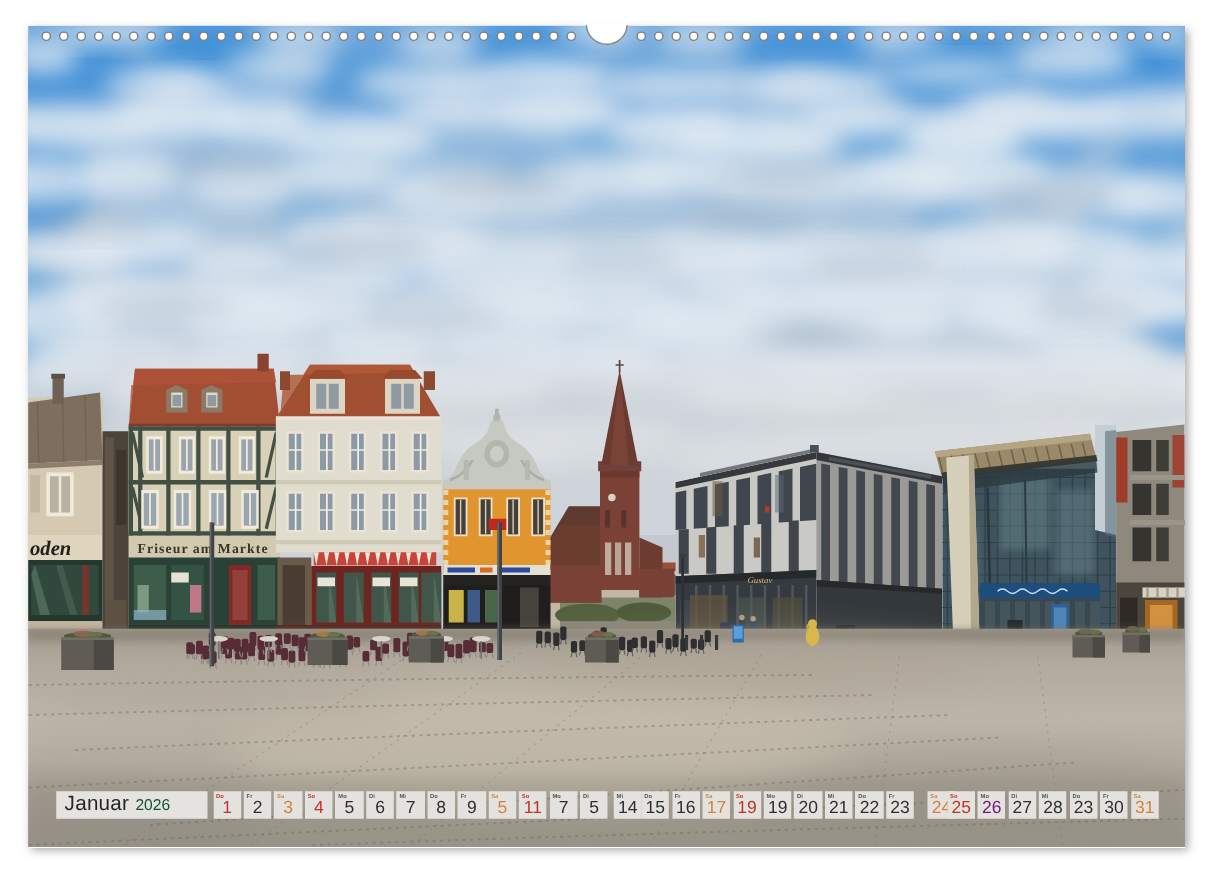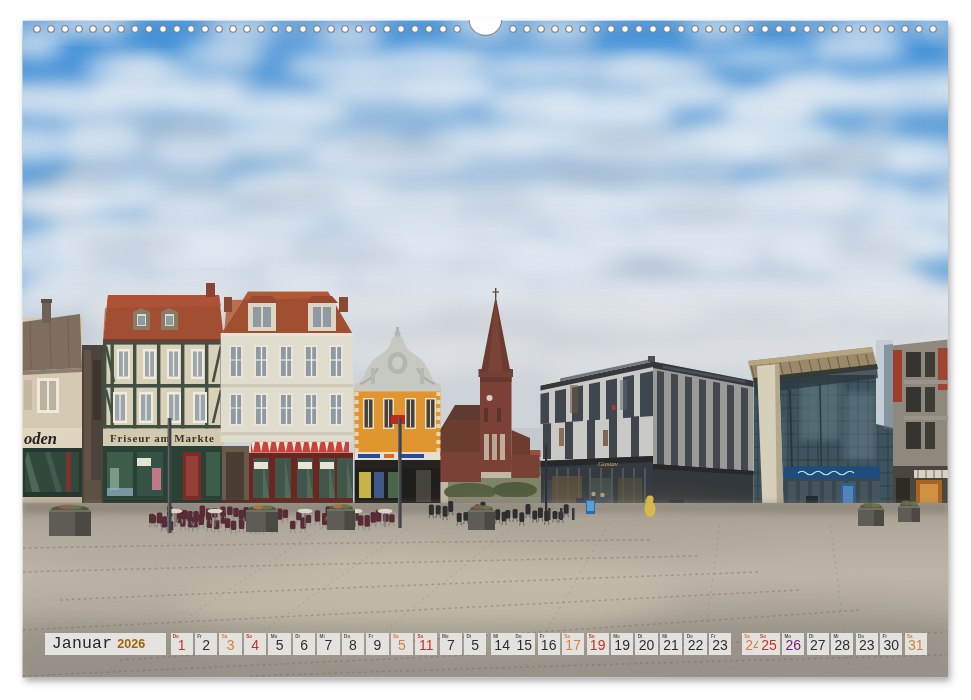--- a/index.html
+++ b/index.html
@@ -1,20 +1,20 @@
 <!DOCTYPE html>
 <html><head><meta charset="utf-8">
 <style>
 html,body{margin:0;padding:0;background:#ffffff;}
 #stage{position:relative;width:971px;height:700px;overflow:hidden;background:#ffffff;font-family:"Liberation Sans",sans-serif;}
 #shadow{position:absolute;left:22.5px;top:20.5px;width:925.5px;height:657.0px;box-shadow:2px 3px 7px rgba(60,60,60,.45);}
 #scene{position:absolute;left:0;top:0;}
 #monthbox{position:absolute;left:44.7px;top:632.7px;width:121.3px;height:22.1px;background:#e5e3e0;display:flex;align-items:center;}
-#monthbox .mn{font-size:16.5px;color:#262626;margin-left:7px;letter-spacing:0.2px;font-family:Liberation Mono, monospace;}
-#monthbox .yr{font-size:12.5px;color:#a16207;margin-left:5px;font-weight:bold;}
+#monthbox .mn{font-size:16.5px;color:#262626;margin-left:7px;letter-spacing:0.2px;}
+#monthbox .yr{font-size:12.5px;color:#14532d;margin-left:5px;}
 .cell{position:absolute;top:632.7px;width:22.3px;height:22.1px;background:#e4e2df;}
 .cell .wd{position:absolute;left:2.3px;top:1.2px;font-size:4.6px;font-weight:bold;letter-spacing:0;}
 .cell .num{position:absolute;left:0;right:0;bottom:1.8px;text-align:center;font-size:14px;}
 </style></head>
 <body>
 <div id="stage">
 <div id="shadow"></div>
 <svg id="scene" width="971" height="700" viewBox="0 0 971 700">
 <defs>
 <clipPath id="photo">

